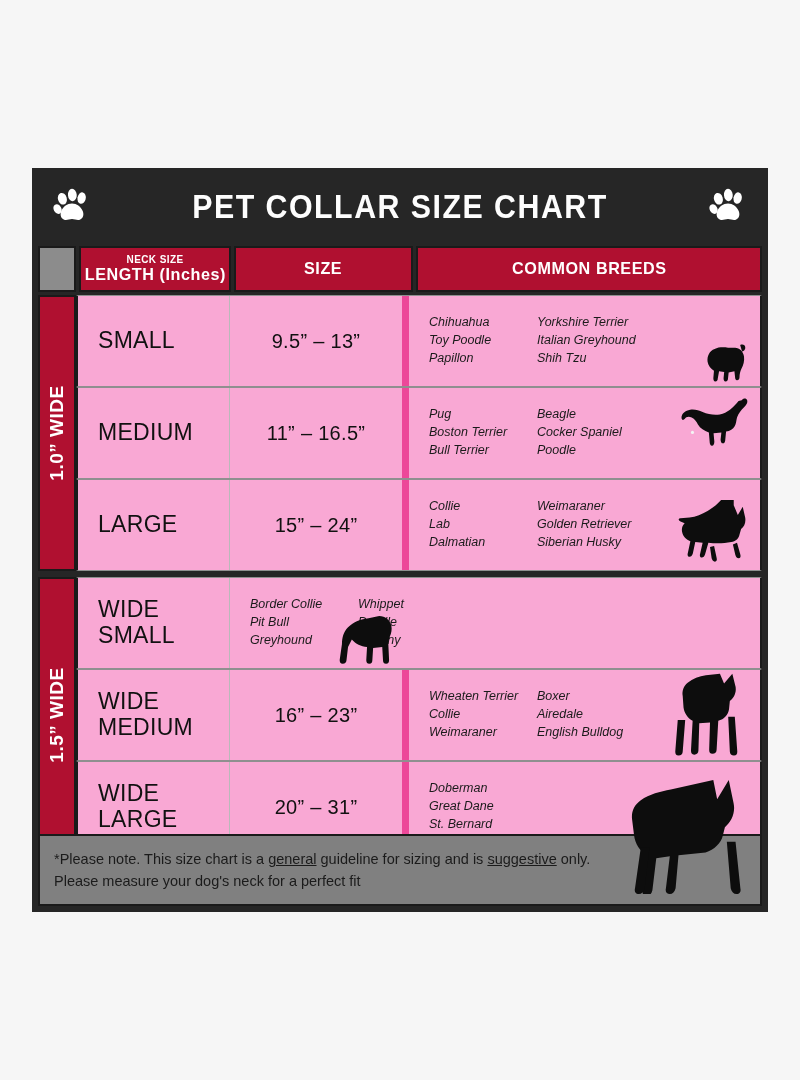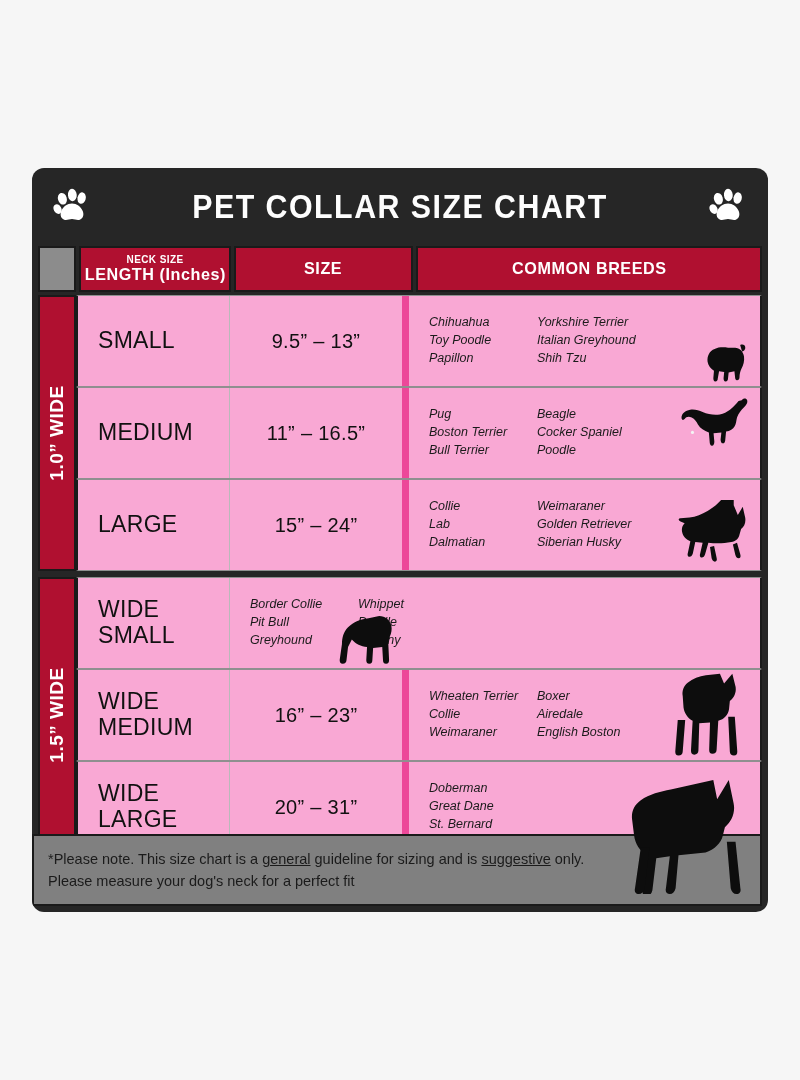--- a/index.html
+++ b/index.html
@@ -23,21 +23,20 @@
   
   #card {
     position: absolute;
     left: 32px;
     top: 168px;
     width: 736px;
     height: 744px;
     background: #262626;
     box-sizing: border-box;
     overflow: hidden;
-    border-radius: 12px;
   }
 
   
   .titlebar {
     position: relative;
     height: 78px;
     display: flex;
     align-items: center;
     justify-content: space-between;
     padding: 0 18px;
@@ -196,21 +195,21 @@
     display: flex;
     align-items: flex-end;
     justify-content: center;
     pointer-events: none;
   }
   .dogwrap svg { display: block; }
 
   
   .footer {
     position: absolute;
-    left: 0;
+    left: 6px;
     right: 6px;
     bottom: 6px;
     height: 72px;
     background: #808080;
     border: 2px solid #1a1a1a;
     box-sizing: border-box;
     padding: 12px 14px 0 14px;
     color: #1b1b1b;
     font-size: 14.5px;
     line-height: 1.55;
@@ -405,21 +404,21 @@
             </div>
             <div class="c-breeds">
               <div class="breed-col first">
                 <div>Wheaten Terrier</div>
                 <div>Collie</div>
                 <div>Weimaraner</div>
               </div>
               <div class="breed-col">
                 <div>Boxer</div>
                 <div>Airedale</div>
-                <div>English Boston</div>
+                <div>English Bulldog</div>
               </div>
               <div class="dogwrap" style="width:96px; height:118%; align-items:flex-end;">
                 <svg viewBox="0 0 104 104" width="86" height="90">
                   <path fill="#0d0d0d" d="M64 2l5 12 10-12 4 16c1 7-2 13-7 17l-1 10c-1 7-6 12-13 14l-2 35c0 3-2 5-5 5s-4-2-4-5l1-33-13 1-1 33c0 3-2 5-5 5s-4-2-4-5l2-36c-6-3-10-9-11-16l-1-14c-1-6 1-12 6-16 6-5 14-8 22-9l17-2z"></path>
                   <path fill="#0d0d0d" d="M22 58l-3 38c0 3-2 5-5 5s-4-2-4-5l3-38 9 0zM74 54l2 42c0 3 2 5 5 5s4-2 4-5l-3-42-8 0z"></path>
                 </svg>
               </div>
             </div>
           </div>
 

